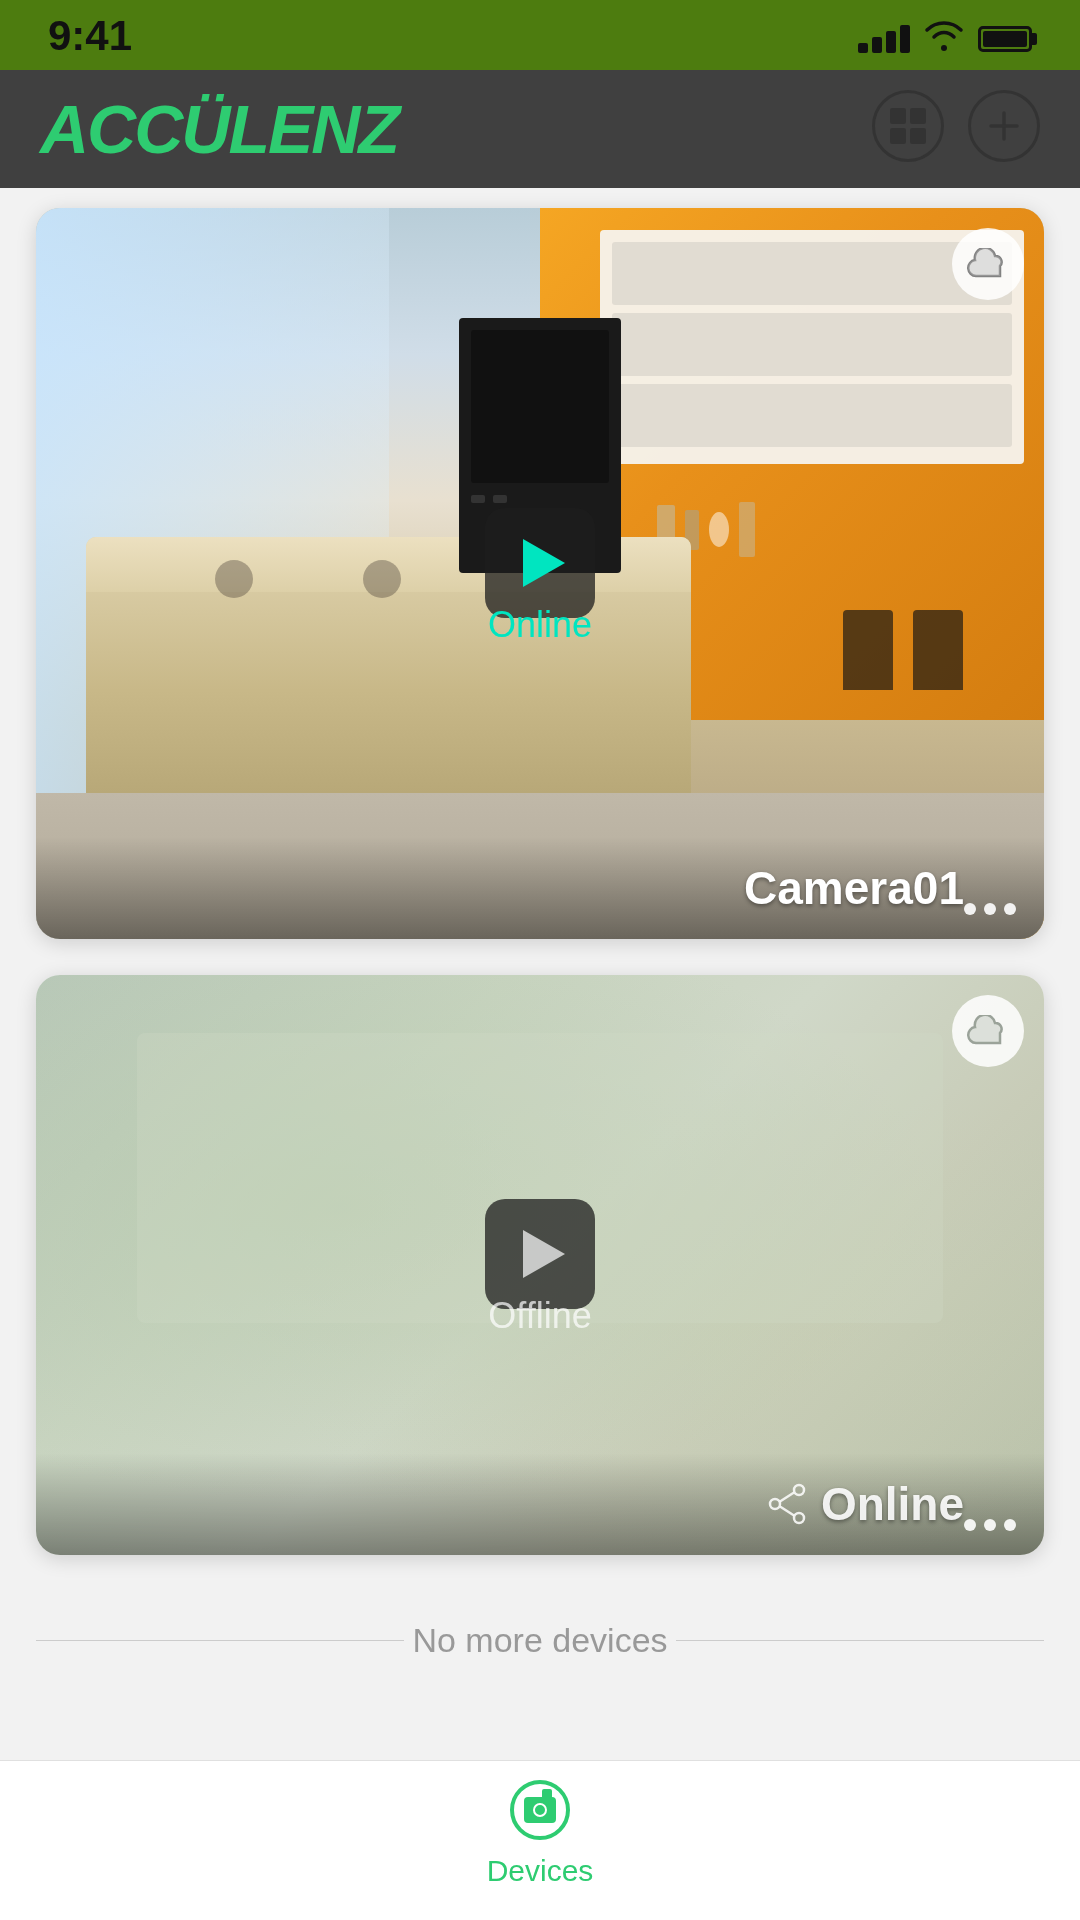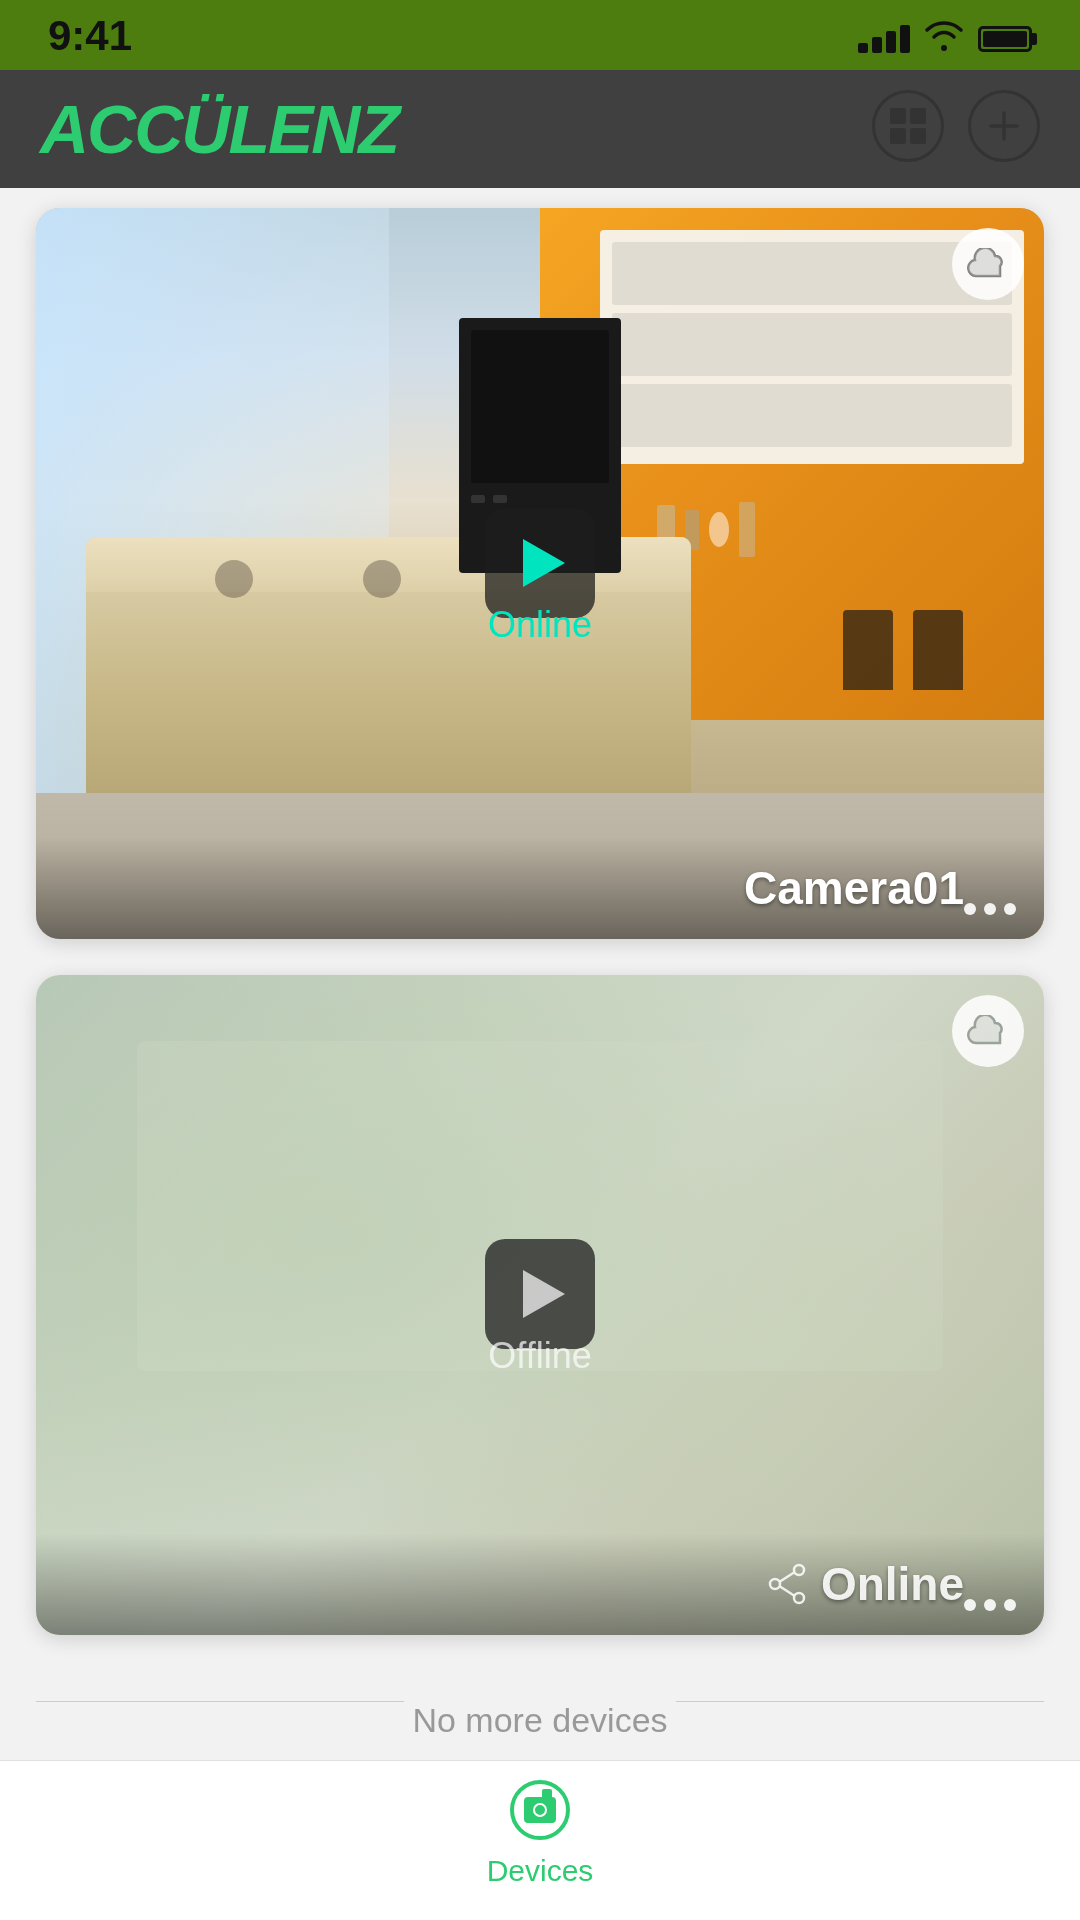--- a/index.html
+++ b/index.html
@@ -273,32 +273,33 @@
     }
     .dot-white {
       width: 12px;
       height: 12px;
       background: rgba(255,255,255,0.9);
       border-radius: 50%;
     }
 
     
     .camera-card-offline {
-      height: 660px;
+      height: 580px;
       position: relative;
     }
     .offline-bg {
       position: absolute;
       inset: 0;
       background: linear-gradient(135deg, #b8c8b8 0%, #c8d4c0 30%, #d0d8c8 50%, #c8ccb8 70%, #b8c0a8 100%);
     }
 
     
     .no-more-devices {
       display: flex;
+      align-items: center;
       gap: 8px;
       padding: 30px 0;
       margin: 10px 0;
     }
     .divider-line {
       flex: 1;
       height: 1px;
       background: #ccc;
     }
     .no-more-text {

